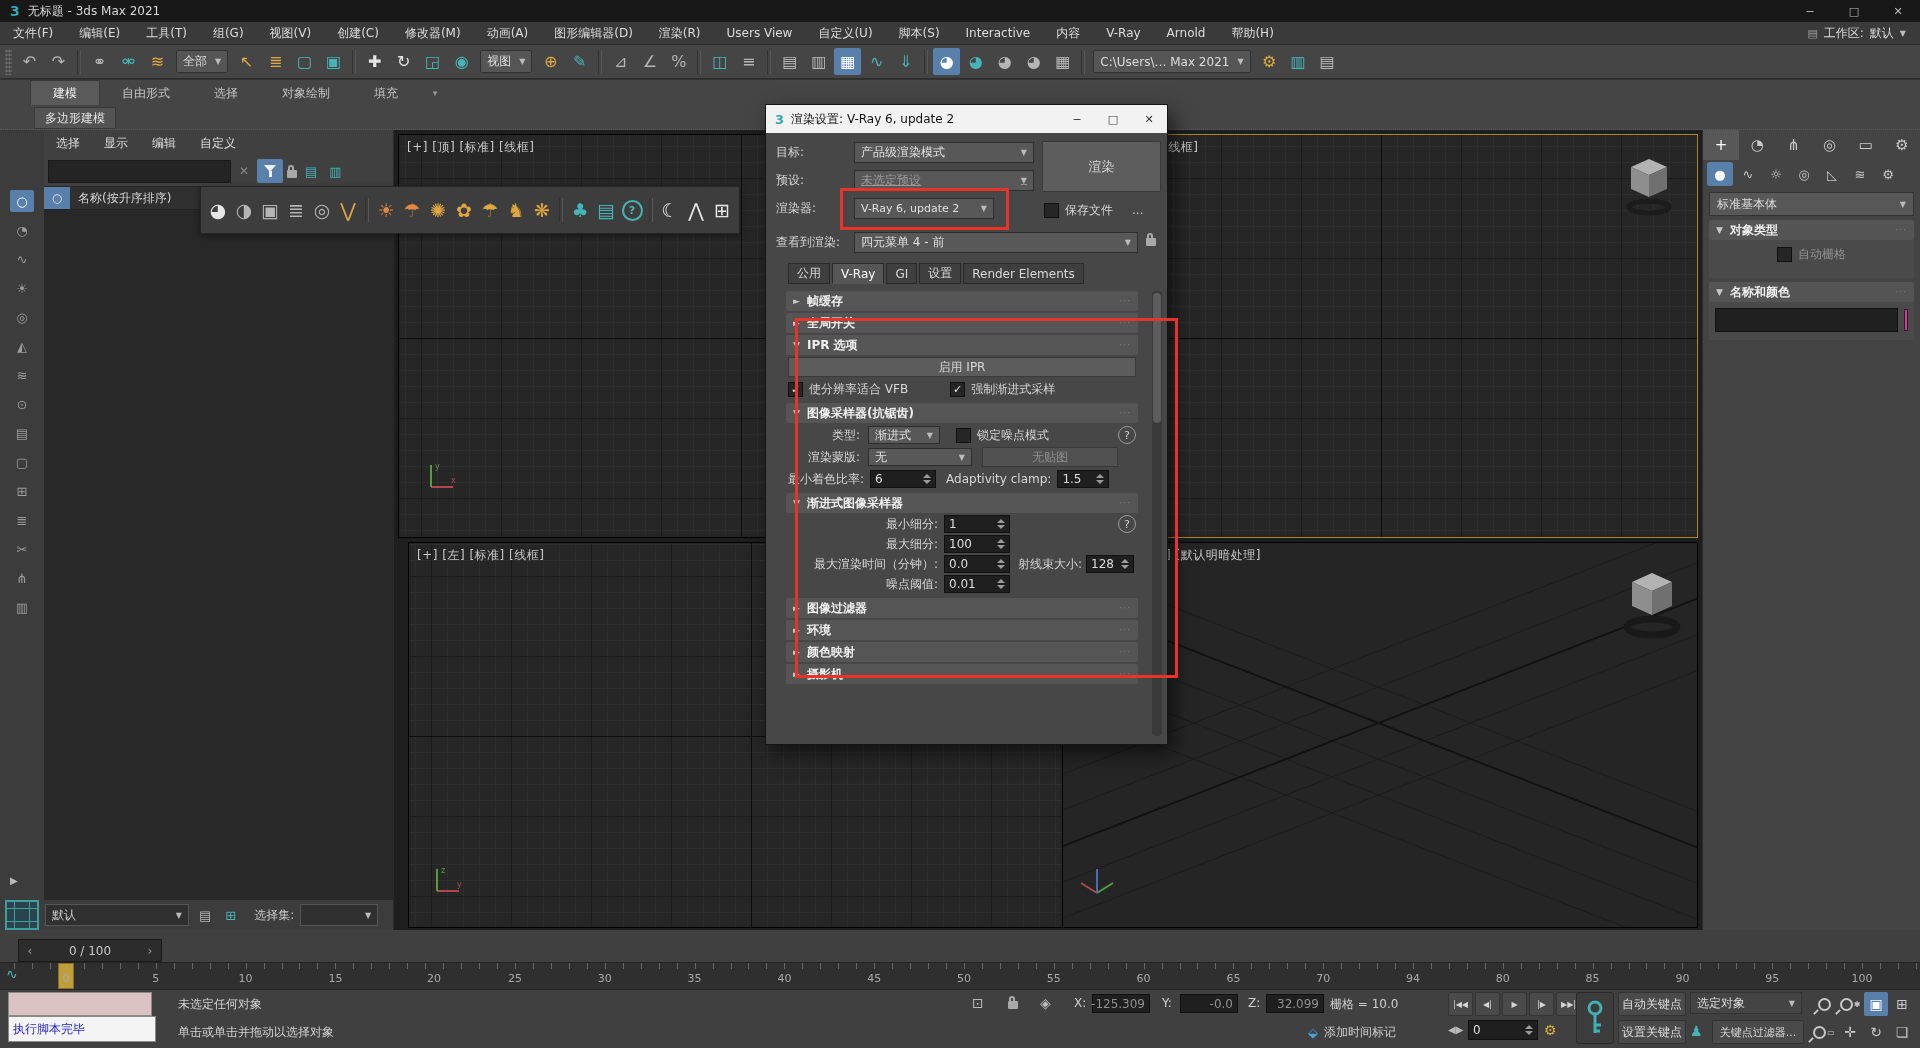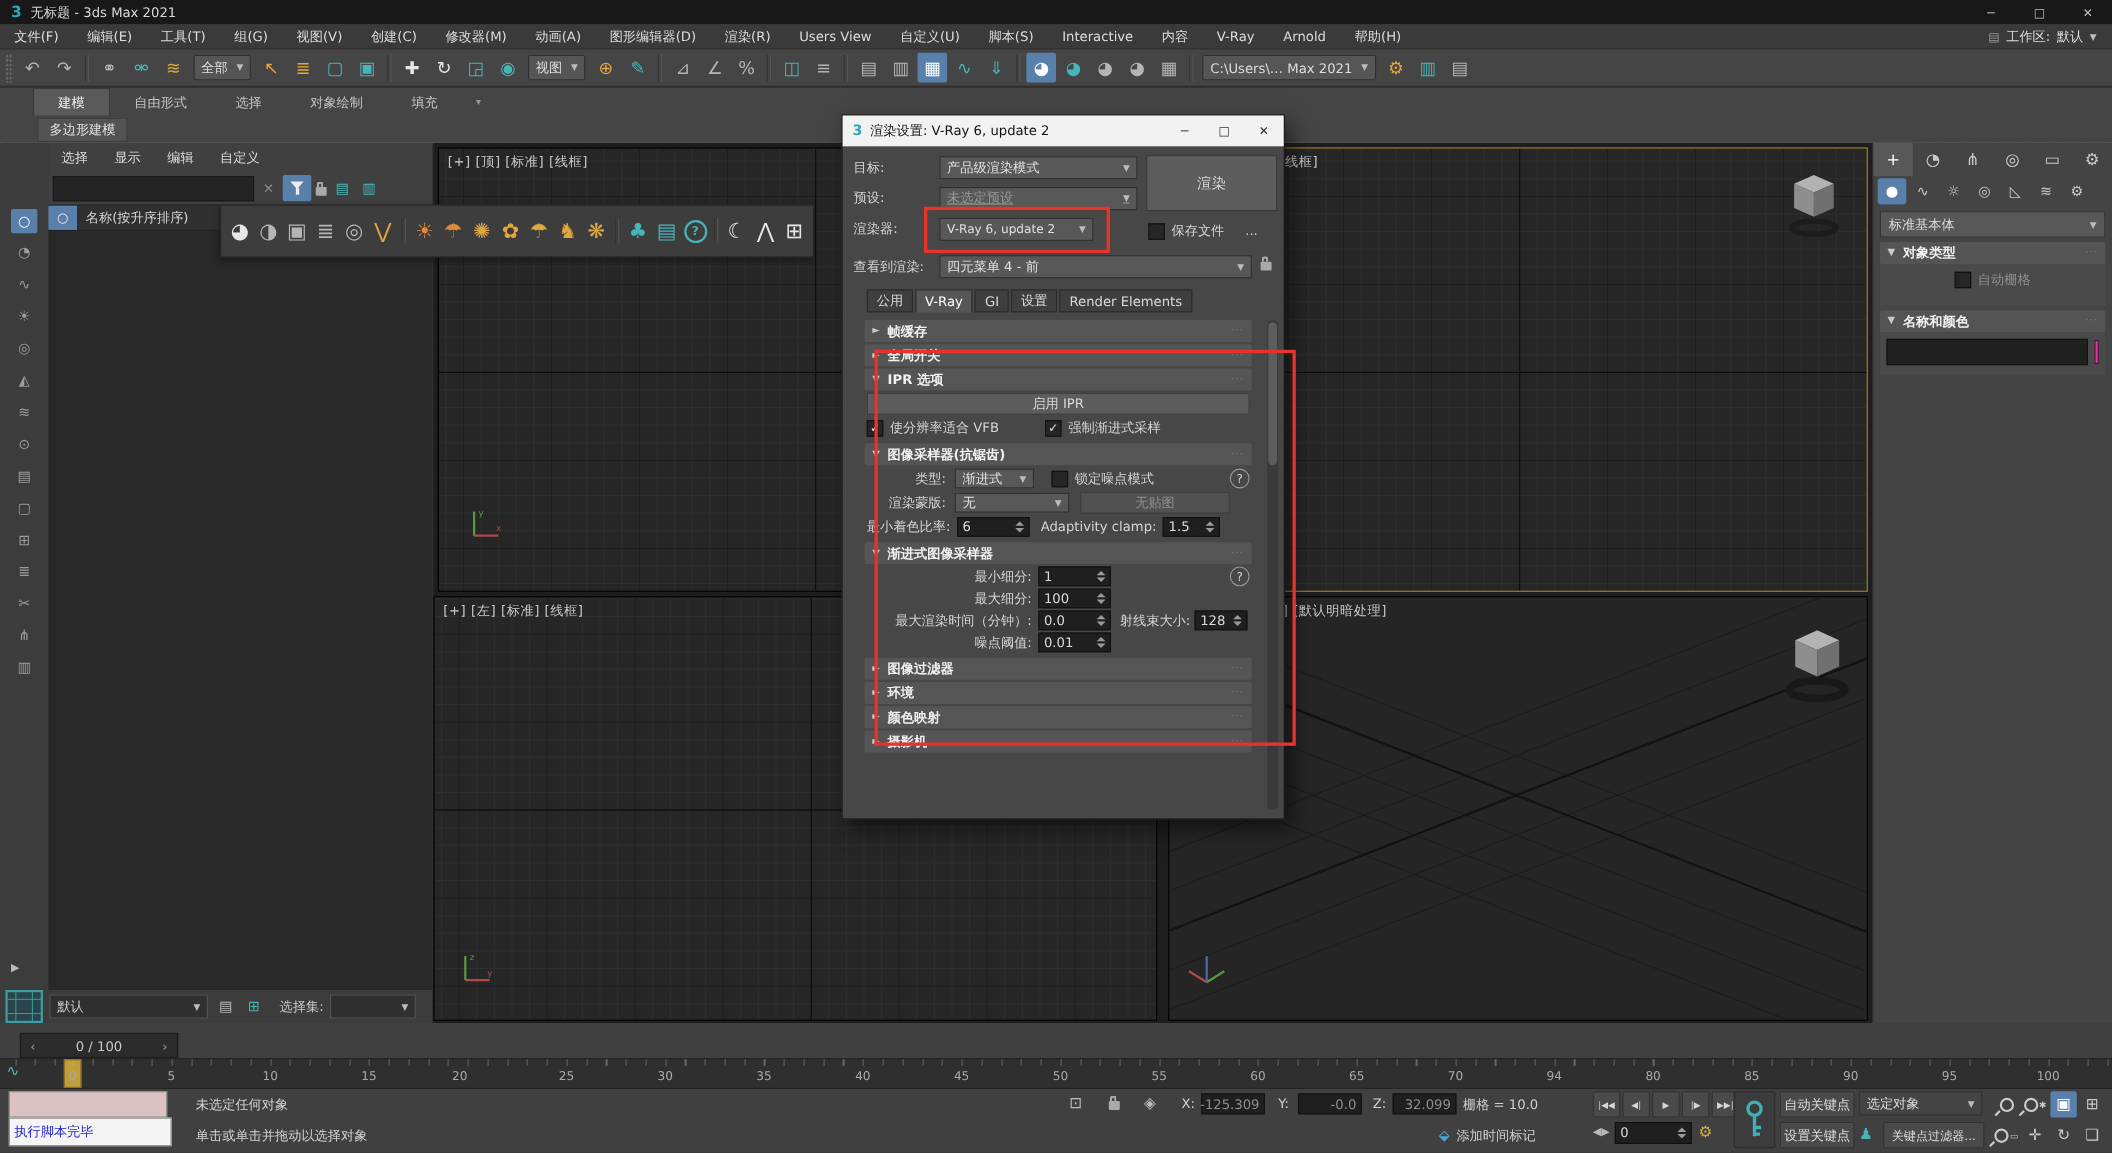--- a/index.html
+++ b/index.html
@@ -339,21 +339,21 @@
     <div class="axisv" style="left:342px;"></div>
     <div class="axish" style="top:203px;"></div>
     <svg class="tripod" style="left:26px;bottom:44px;" width="34" height="34">
       <line x1="6" y1="28" x2="28" y2="28" stroke="#b04a4a" stroke-width="2"></line>
       <line x1="6" y1="28" x2="6" y2="6" stroke="#5a9a3f" stroke-width="2"></line>
       <text x="26" y="24" fill="#b04a4a" font-size="8">x</text>
         <text x="10" y="10" fill="#5a9a3f" font-size="8">y</text>
     </svg>
   </div>
 
-  <div class="vp vp-ortho" style="left:0;top:412px;width:658px;height:386px;background-position:342px 193px;padding-left:36px;">
+  <div class="vp vp-ortho" style="left:14px;top:412px;width:658px;height:386px;background-position:342px 193px;padding-left:36px;">
     <span class="vplabel">[+] [左] [标准] [线框]</span>
     <div class="axisv" style="left:342px;"></div>
     <div class="axish" style="top:193px;"></div>
     <svg class="tripod" style="left:22px;bottom:30px;" width="34" height="34">
       <line x1="6" y1="28" x2="28" y2="28" stroke="#b04a4a" stroke-width="2"></line>
       <line x1="6" y1="28" x2="6" y2="6" stroke="#5a9a3f" stroke-width="2"></line>
       <text x="26" y="24" fill="#b04a4a" font-size="8">y</text>
         <text x="10" y="10" fill="#5a9a3f" font-size="8">z</text>
     </svg>
   </div>
@@ -693,21 +693,21 @@
     <span class="fc-arrow">›</span>
   </div>
 
   <div id="ruler">
     <div id="ruler-ticks"></div>
     <div id="playhead"></div>
   <span class="rlabel" style="left: 66px;">0</span>
       <span class="rlabel" style="left: 155.8px;">5</span>
       <span class="rlabel" style="left: 245.6px;">10</span>
       <span class="rlabel" style="left: 335.4px;">15</span>
-      <span class="rlabel" style="left: 418px; text-align: center;">20</span>
+      <span class="rlabel" style="left: 434px; text-align: center;">20</span>
       <span class="rlabel" style="left: 515px;">25</span>
       <span class="rlabel" style="left: 604.8px;">30</span>
       <span class="rlabel" style="left: 694.6px;">35</span>
       <span class="rlabel" style="left: 784.4px;">40</span>
       <span class="rlabel" style="left: 874.2px;">45</span>
       <span class="rlabel" style="left: 964px;">50</span>
       <span class="rlabel" style="left: 1053.8px;">55</span>
       <span class="rlabel" style="left: 1143.6px;">60</span>
       <span class="rlabel" style="left: 1233.4px;">65</span>
       <span class="rlabel" style="left: 1323.2px;">70</span>

